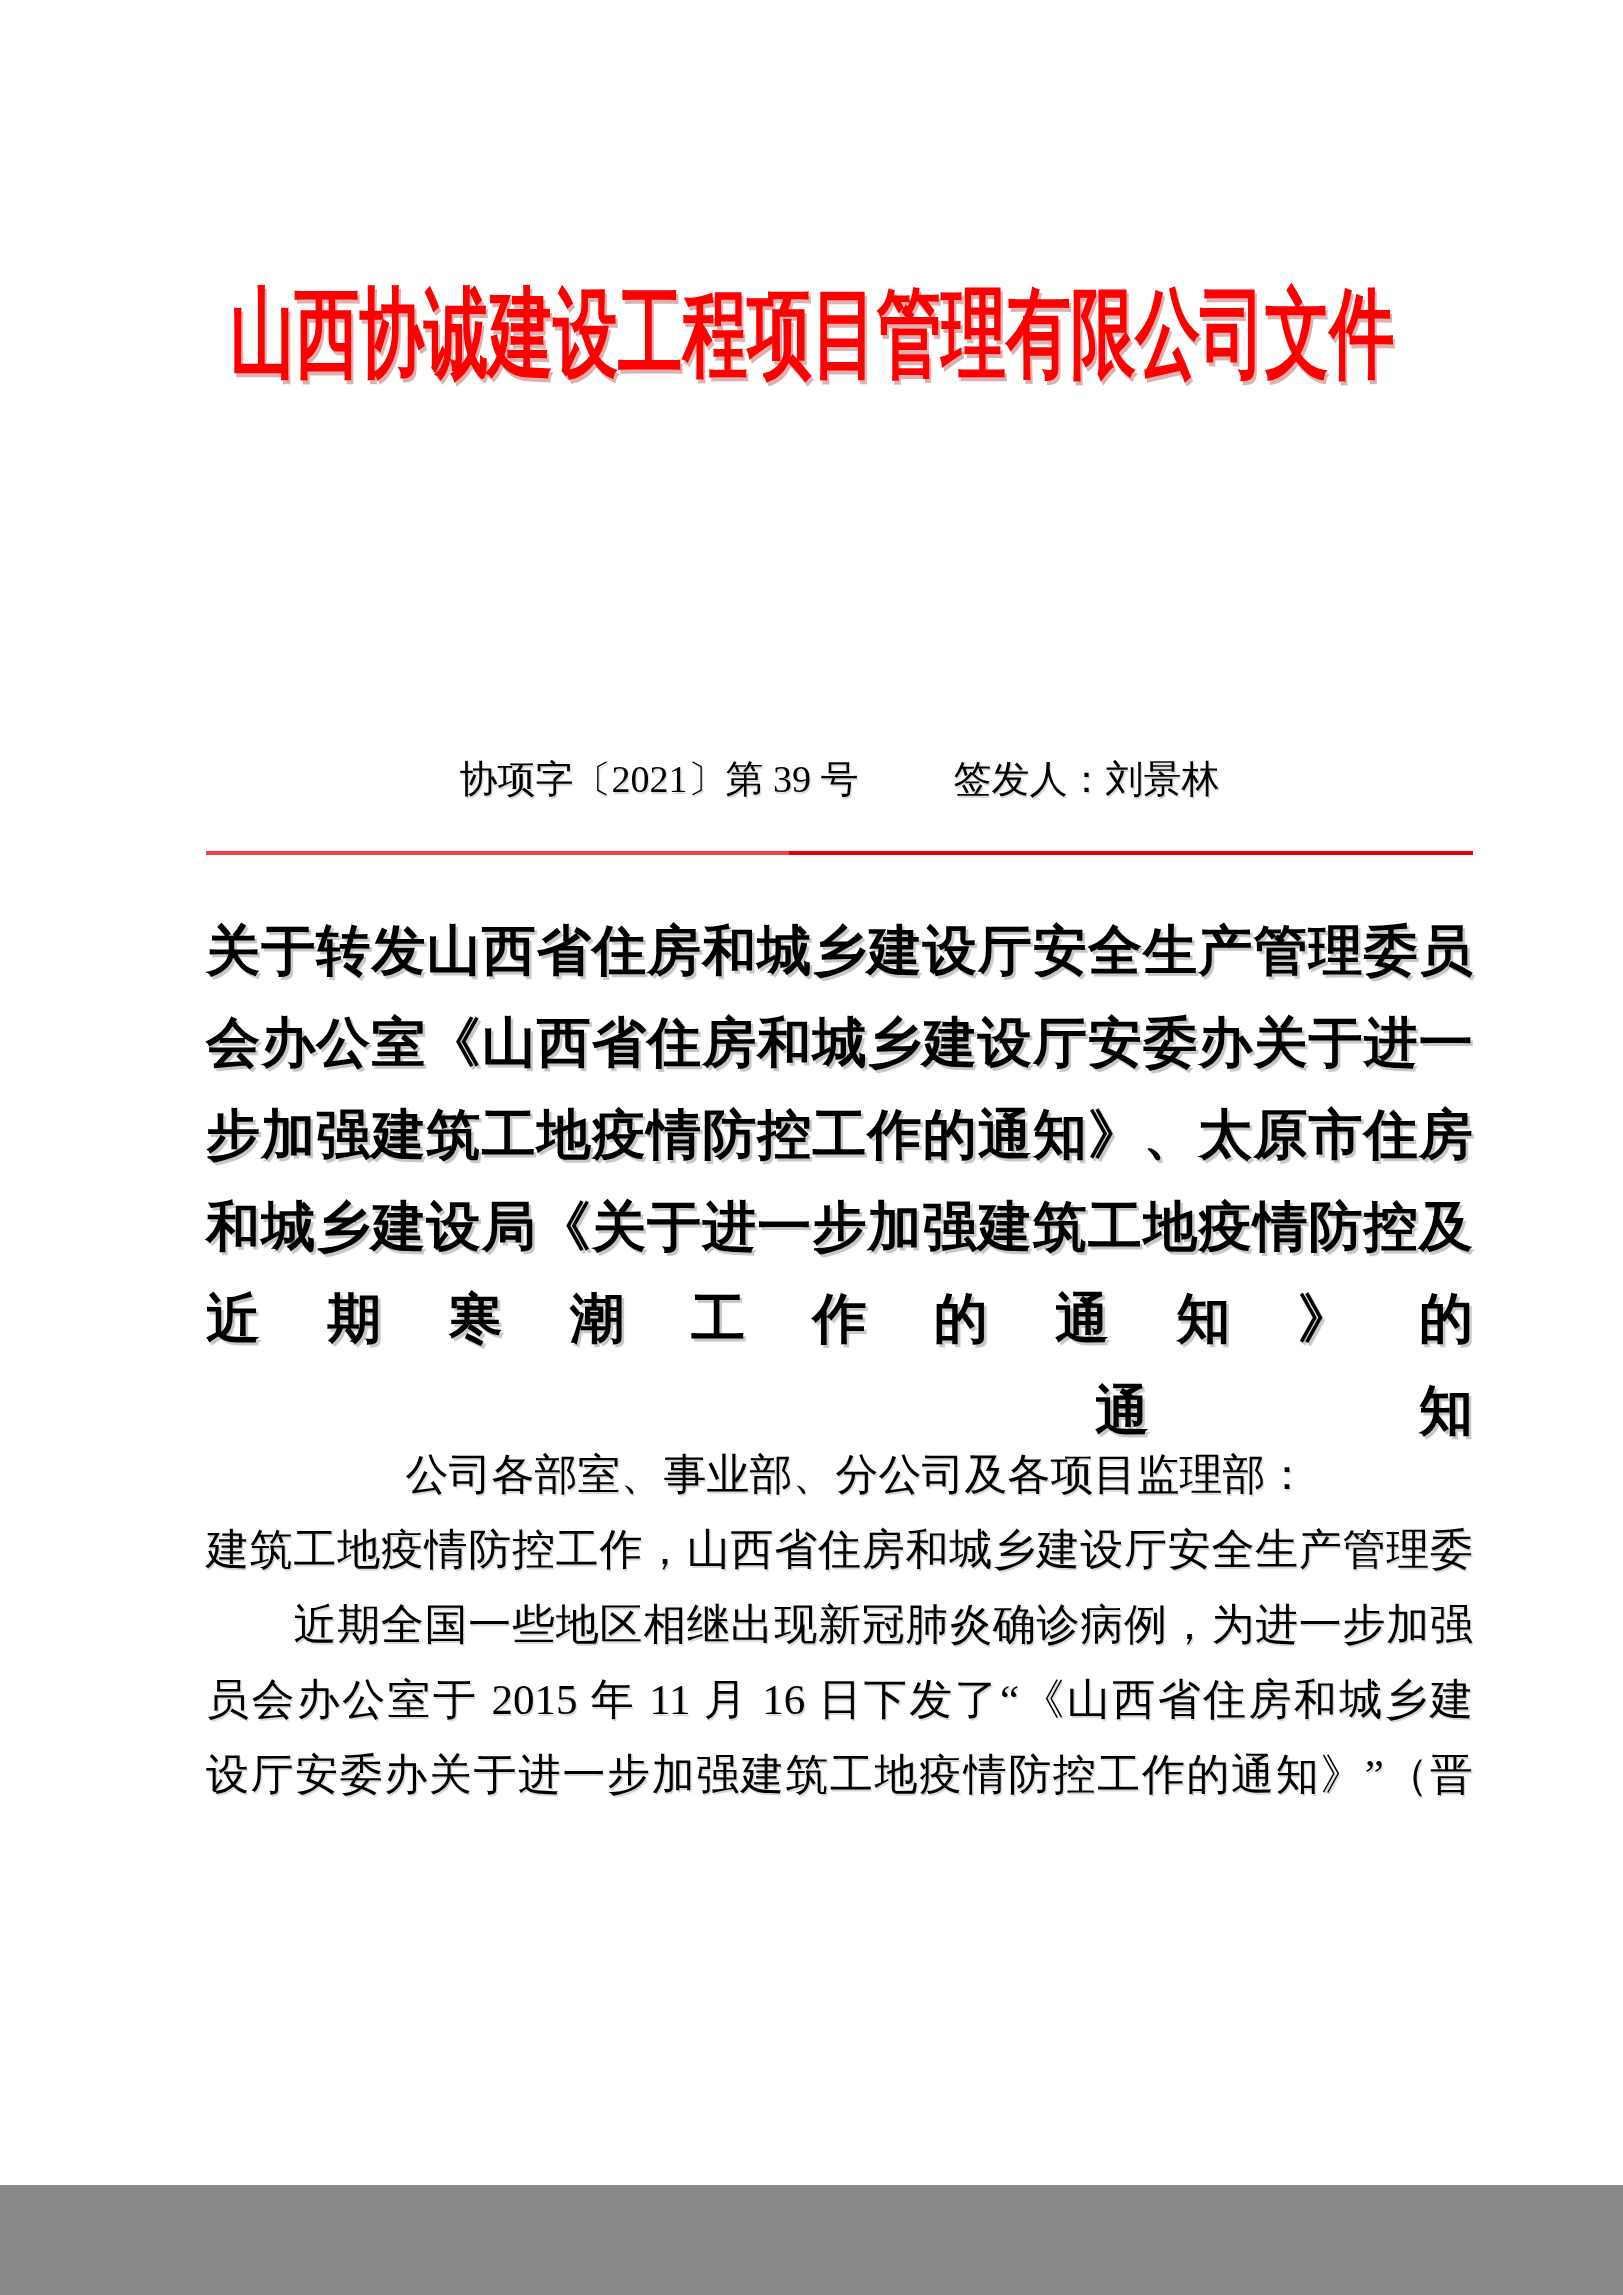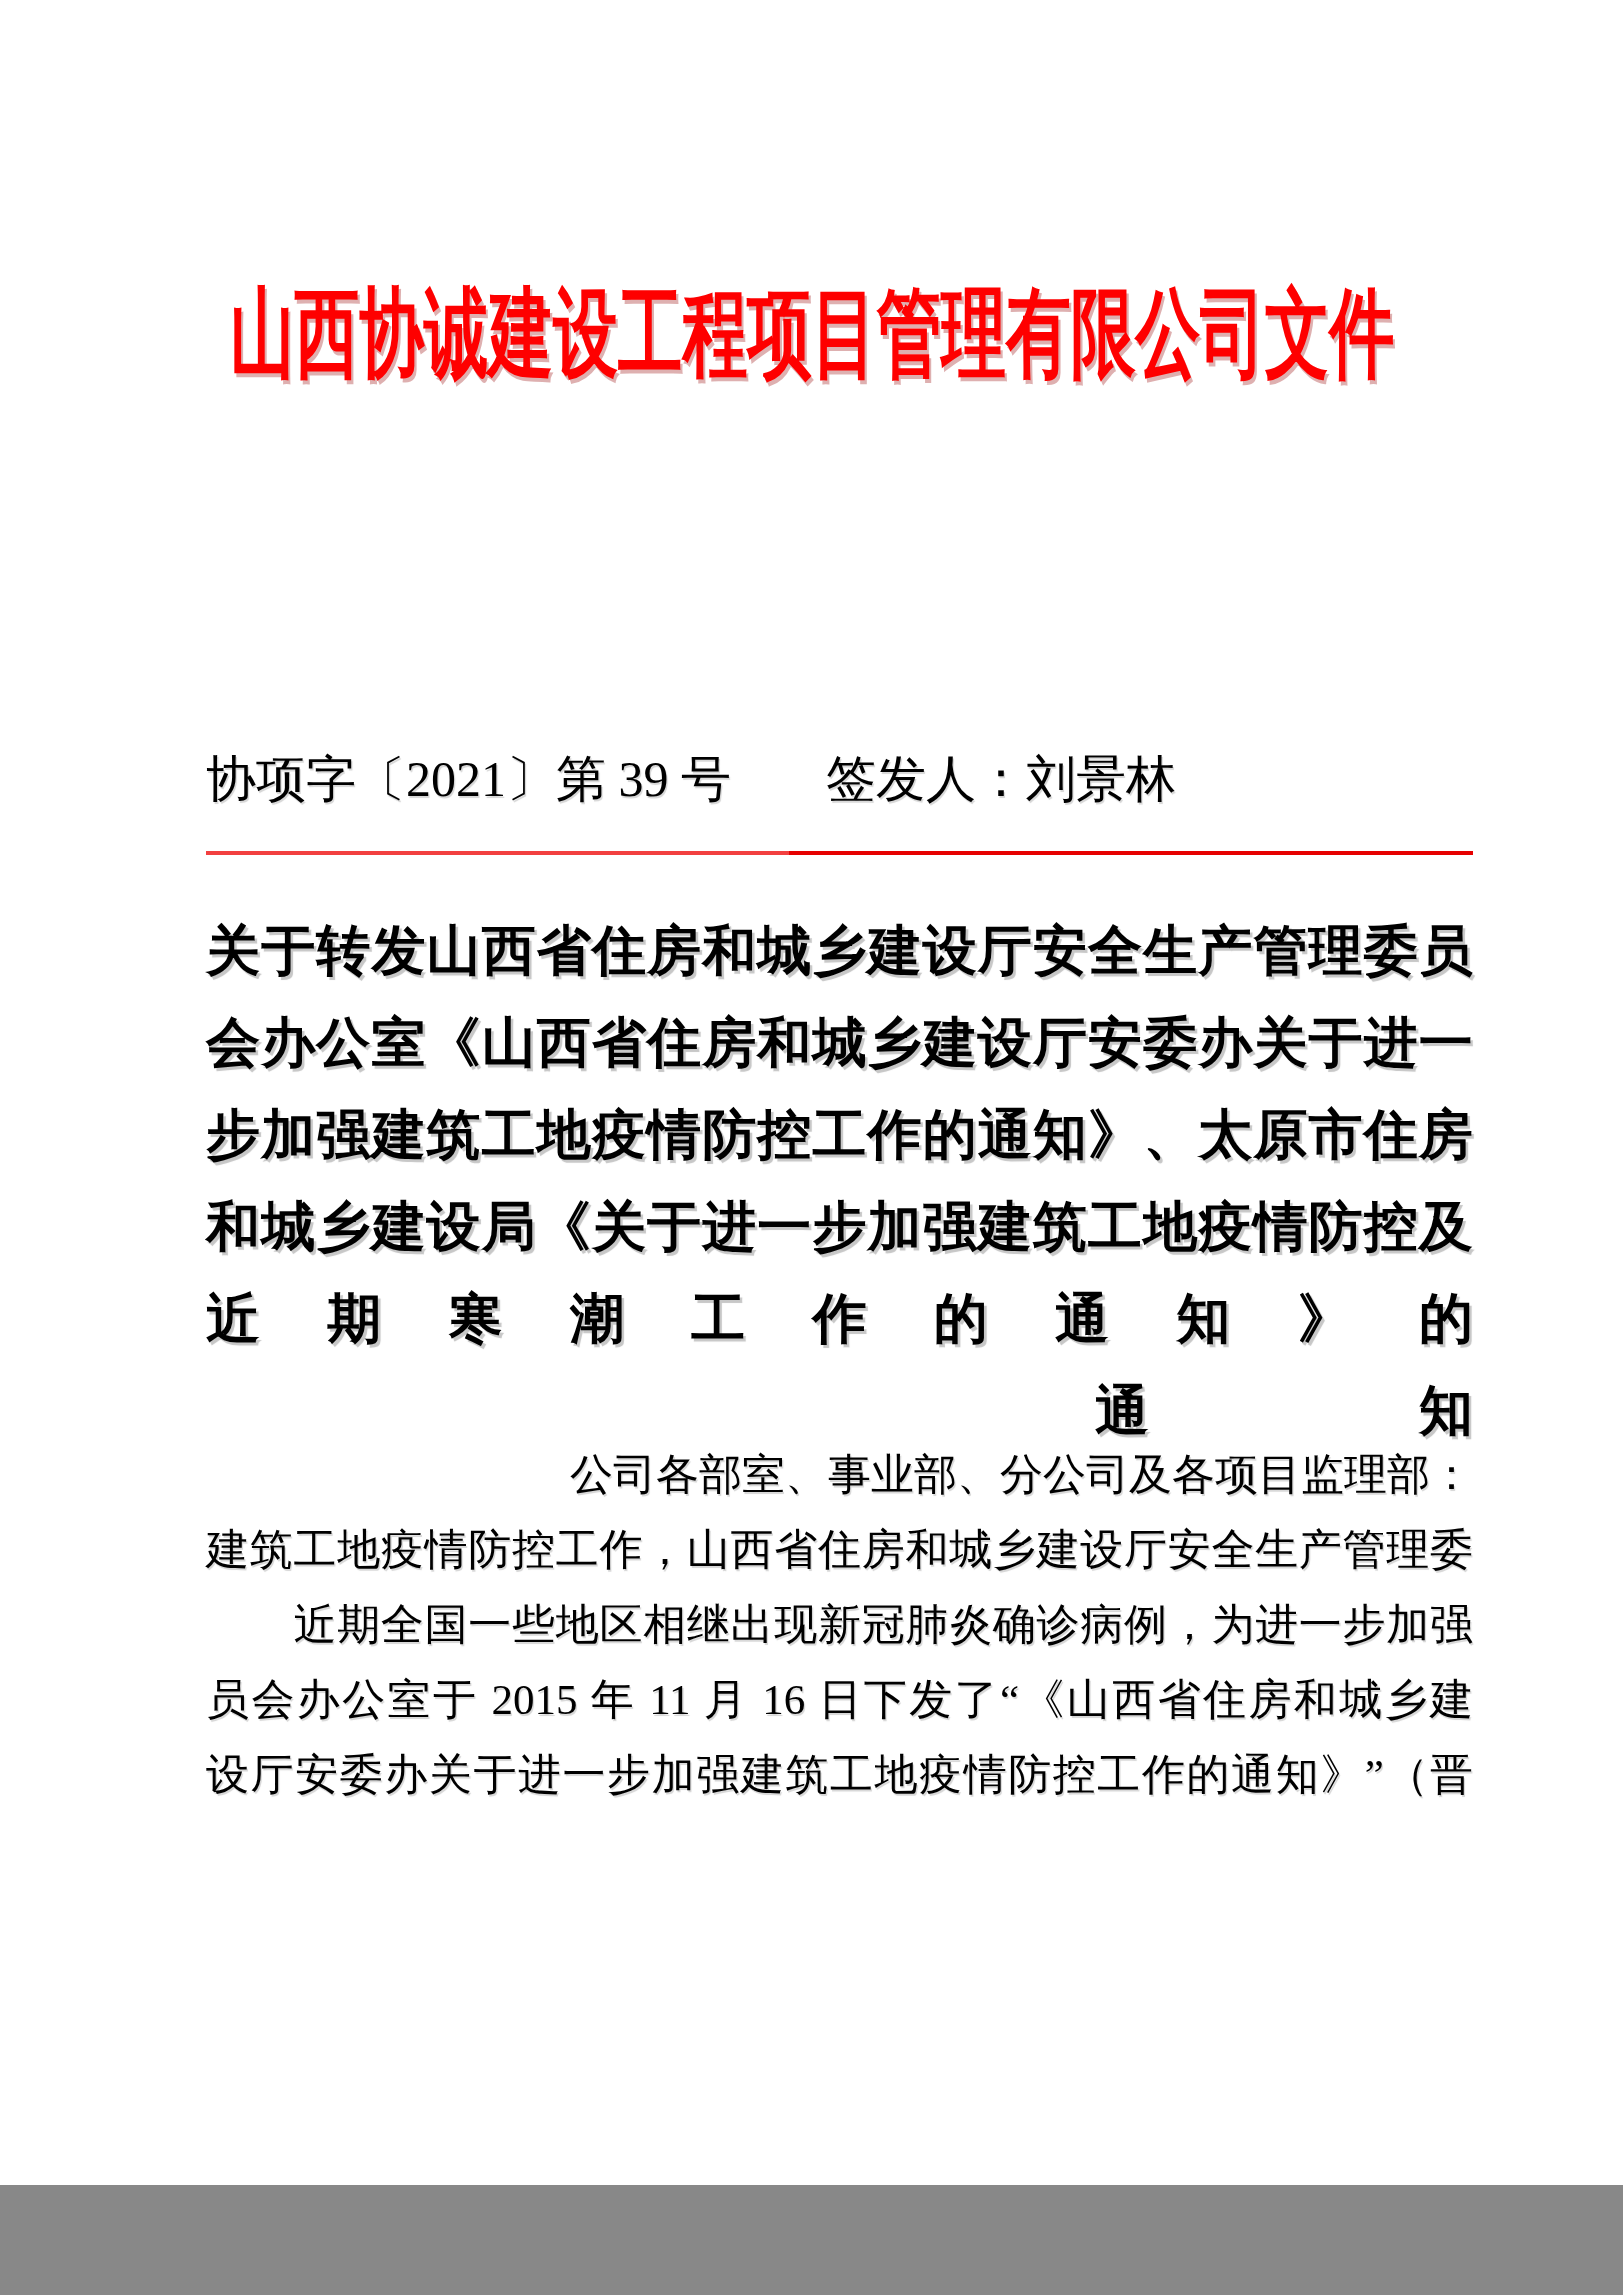--- a/index.html
+++ b/index.html
@@ -19,22 +19,22 @@
   .red-title{
     font-size:98px;line-height:1.1;font-weight:bold;
     color:#fe0000;white-space:nowrap;
     transform:scaleX(0.66);transform-origin:center;
     text-shadow:3.3px 3.9px 0.7px rgba(160,30,30,0.35);
     letter-spacing:0;
   }
   
   .doc-line{
     position:absolute;top:753px;left:206px;width:1267px;
-    display:flex;justify-content:flex-start;align-items:baseline;gap:95px;
-    font-size:50px;line-height:52px;
+    display:flex;justify-content:center;align-items:baseline;gap:95px;
+    font-size:38px;line-height:52px;
     text-shadow:1.3px 2px 0.7px rgba(140,140,140,0.35);
     white-space:pre;
   }
   
   .red-rule{
     position:absolute;top:851px;left:206px;width:1267px;height:3.9px;
     background:linear-gradient(to right,#f24040 0 46%,#e60000 46%);
   }
   
   .subject{
@@ -44,21 +44,21 @@
   }
   .subject-line{height:92px;line-height:92px;}
   .line-distribute{display:flex;justify-content:space-between;}
   .line-center{text-align:right;white-space:pre;}
   
   .letter{
     position:absolute;top:1437px;left:206px;width:1267px;
     font-size:43px;
     text-shadow:1.3px 2px 0.7px rgba(140,140,140,0.35);
   }
-  .salutation{line-height:75px;text-align:right;white-space:pre;margin-left:35px;}
+  .salutation{line-height:75px;text-align:center;white-space:pre;margin-left:35px;}
   .para-line{
     line-height:75px;
     text-align:justify;
     text-align-last:justify;
     text-justify:inter-character;
     white-space:pre-wrap;
   }
 </style>
 </head>
 <body>

